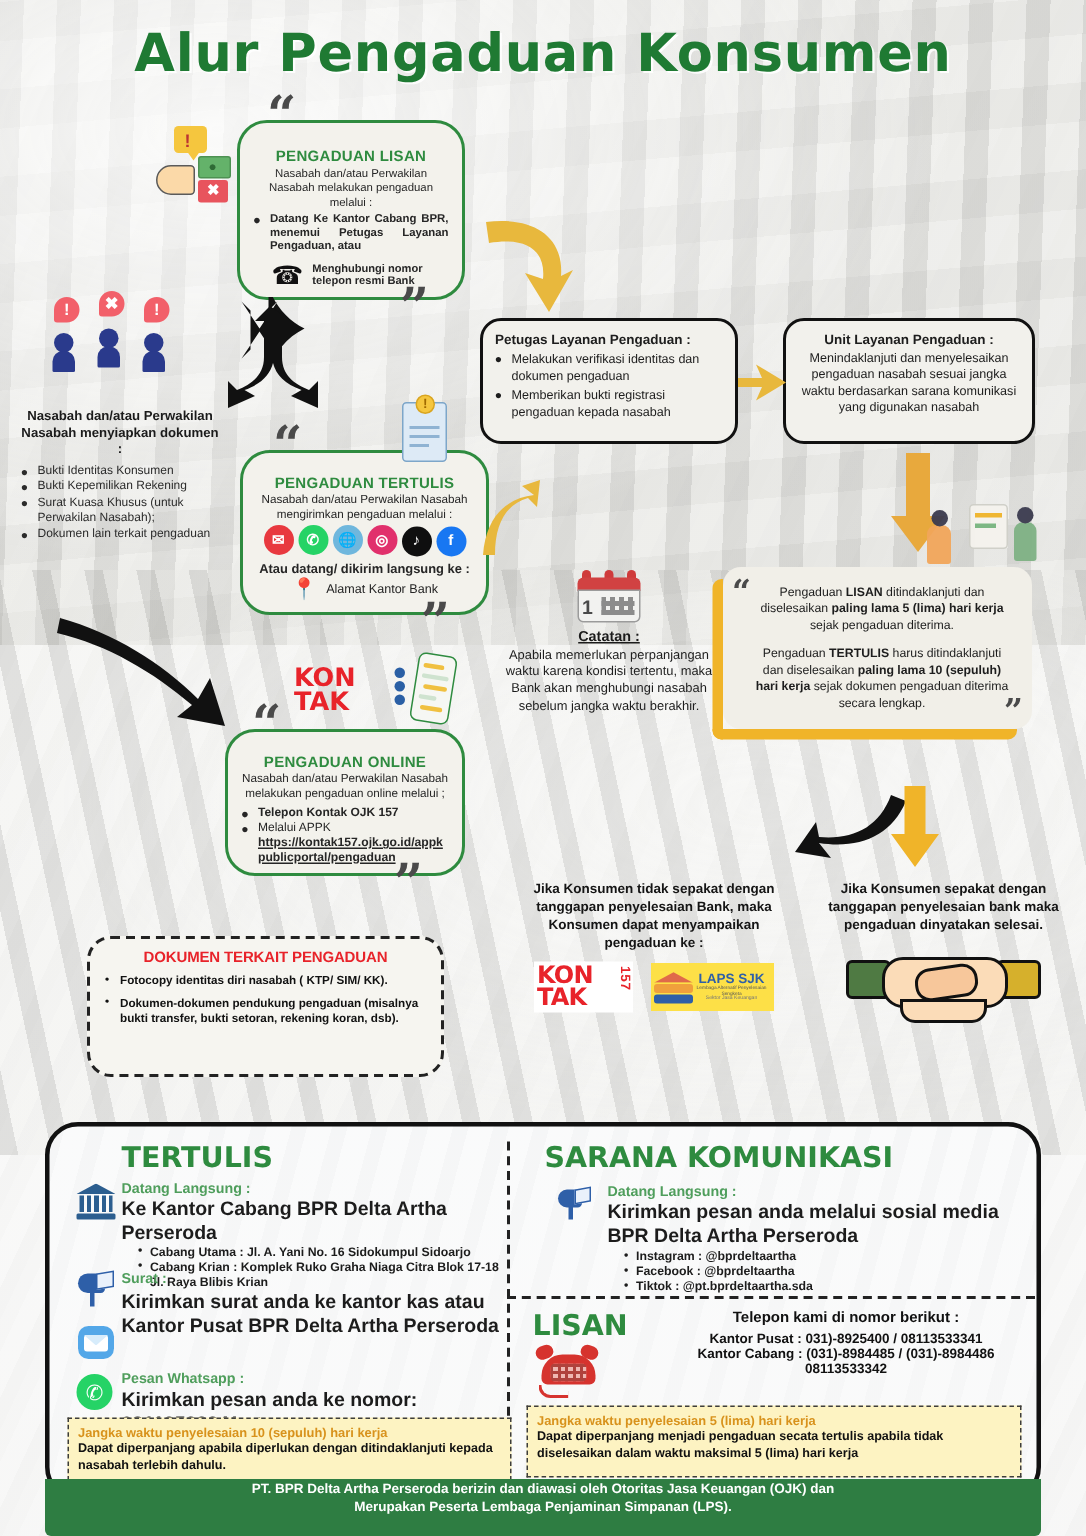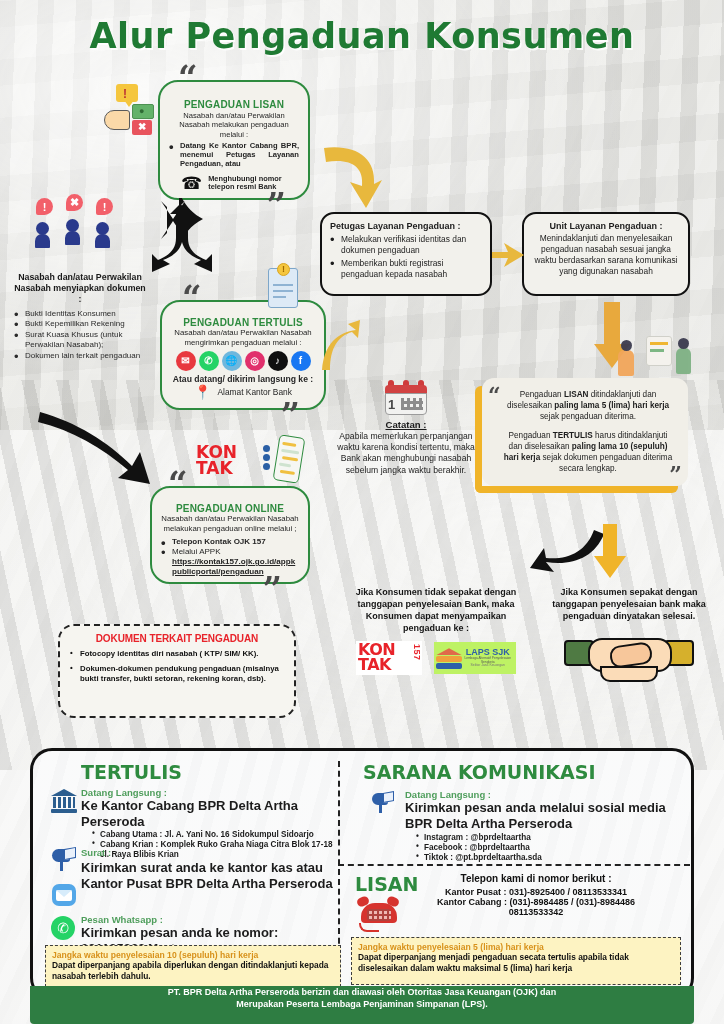--- a/index.html
+++ b/index.html
@@ -389,21 +389,21 @@
     <div style="display:flex; align-items:center; justify-content:center; gap:12px; margin-top:7px;">
       <div style="position:relative; width:66px; height:34px; background:#fff; padding:1px 2px;">
         <div class="kontak-logo" style="font-size:16px; text-align:left; letter-spacing:-.5px;">
           <span>KON</span>
         </div>
         <div class="kontak-logo" style="font-size:16px; text-align:left; letter-spacing:-.5px;">
           <span>TAK</span>
         </div>
         <div style="position:absolute; right:1px; top:3px; color:#e8232a; font-weight:bold; font-size:9px; line-height:1.05; writing-mode:vertical-rl; letter-spacing:.5px;">157</div>
       </div>
-      <div style="position:relative; width:82px; height:32px; background:#bef264; display:flex; align-items:center; gap:3px; padding:2px;">
+      <div style="position:relative; width:82px; height:32px; background:#fde047; display:flex; align-items:center; gap:3px; padding:2px;">
         <div style="position:relative; width:26px; height:24px;">
           <div style="position:absolute; left:0; top:2px; width:26px; height:7px; background:#e06a4a; border-radius:3px 3px 0 0; clip-path:polygon(50% 0,100% 100%,0 100%);"></div>
           <div style="position:absolute; left:0; top:10px; width:26px; height:6px; background:#f0a03c; border-radius:2px;"></div>
           <div style="position:absolute; left:0; top:17px; width:26px; height:6px; background:#2e5fa8; border-radius:2px;"></div>
         </div>
         <div>
           <div style="color:#2e5fa8; font-weight:bold; font-size:9px; line-height:1;">LAPS SJK</div>
           <div style="color:#555; font-size:3.2px; line-height:1.1;">Lembaga Alternatif Penyelesaian Sengketa</div>
           <div style="color:#777; font-size:3.4px; line-height:1.1;">Sektor Jasa Keuangan</div>
         </div>
@@ -491,21 +491,21 @@
     <div class="bp-title" style="position:absolute; left:322px; top:122px;">LISAN</div>
 
     <div style="position:absolute; left:324px; top:146px; width:44px; height:36px;">
       <div style="position:absolute; left:4px; top:6px; width:36px; height:20px; background:#d6332e; border-radius:14px 14px 4px 4px;"></div>
       <div style="position:absolute; left:10px; top:12px; width:24px; height:12px; background:#efb7b2; border-radius:3px;
            background-image:repeating-linear-gradient(90deg,#b0423d 0 2px,transparent 2px 5px), repeating-linear-gradient(0deg,#b0423d 0 2px,transparent 2px 5px);"></div>
       <div style="position:absolute; left:0px; top:0px; width:12px; height:9px; background:#d6332e; border-radius:5px; transform:rotate(-22deg);"></div>
       <div style="position:absolute; left:30px; top:0px; width:12px; height:9px; background:#d6332e; border-radius:5px; transform:rotate(22deg);"></div>
       <div style="position:absolute; left:2px; top:26px; width:20px; height:9px; border-left:2px solid #d6332e; border-bottom:2px solid #d6332e; border-radius:0 0 0 8px;"></div>
     </div>
-    <div style="position:absolute; left:366px; top:122px; width:274px; text-align:center;">
+    <div style="position:absolute; left:394px; top:122px; width:274px; text-align:center;">
       <div style="font-size:10px; font-weight:bold; color:#111;">Telepon kami di nomor berikut :</div>
       <div style="font-size:9px; font-weight:bold; color:#111; margin-top:3px;">Kantor Pusat : 031)-8925400 / 08113533341</div>
       <div style="font-size:9px; font-weight:bold; color:#111;">Kantor Cabang : (031)-8984485 / (031)-8984486</div>
       <div style="font-size:9px; font-weight:bold; color:#111;">08113533342</div>
     </div>
 
     <div class="yellowbox" style="left:318px; top:186px; width:330px; height:48px;">
       <div class="yb-h">Jangka waktu penyelesaian 5 (lima) hari kerja</div>
       <div class="yb-b">Dapat diperpanjang menjadi pengaduan secata tertulis apabila tidak diselesaikan dalam waktu maksimal 5 (lima) hari kerja</div>
     </div>

